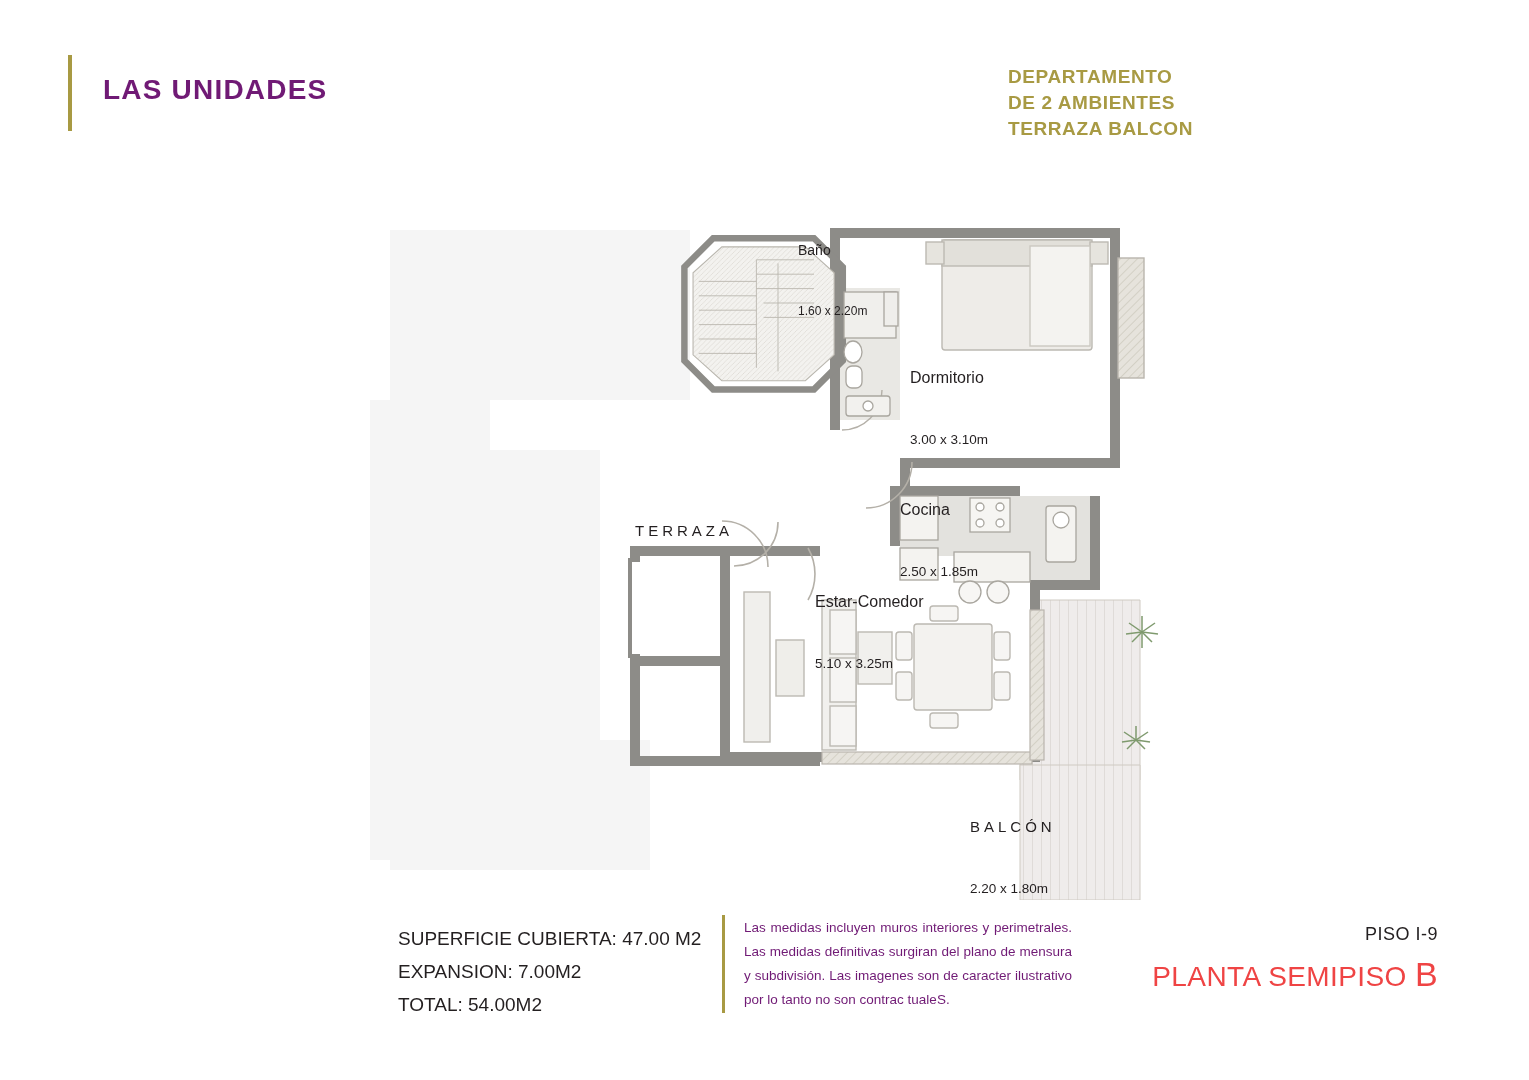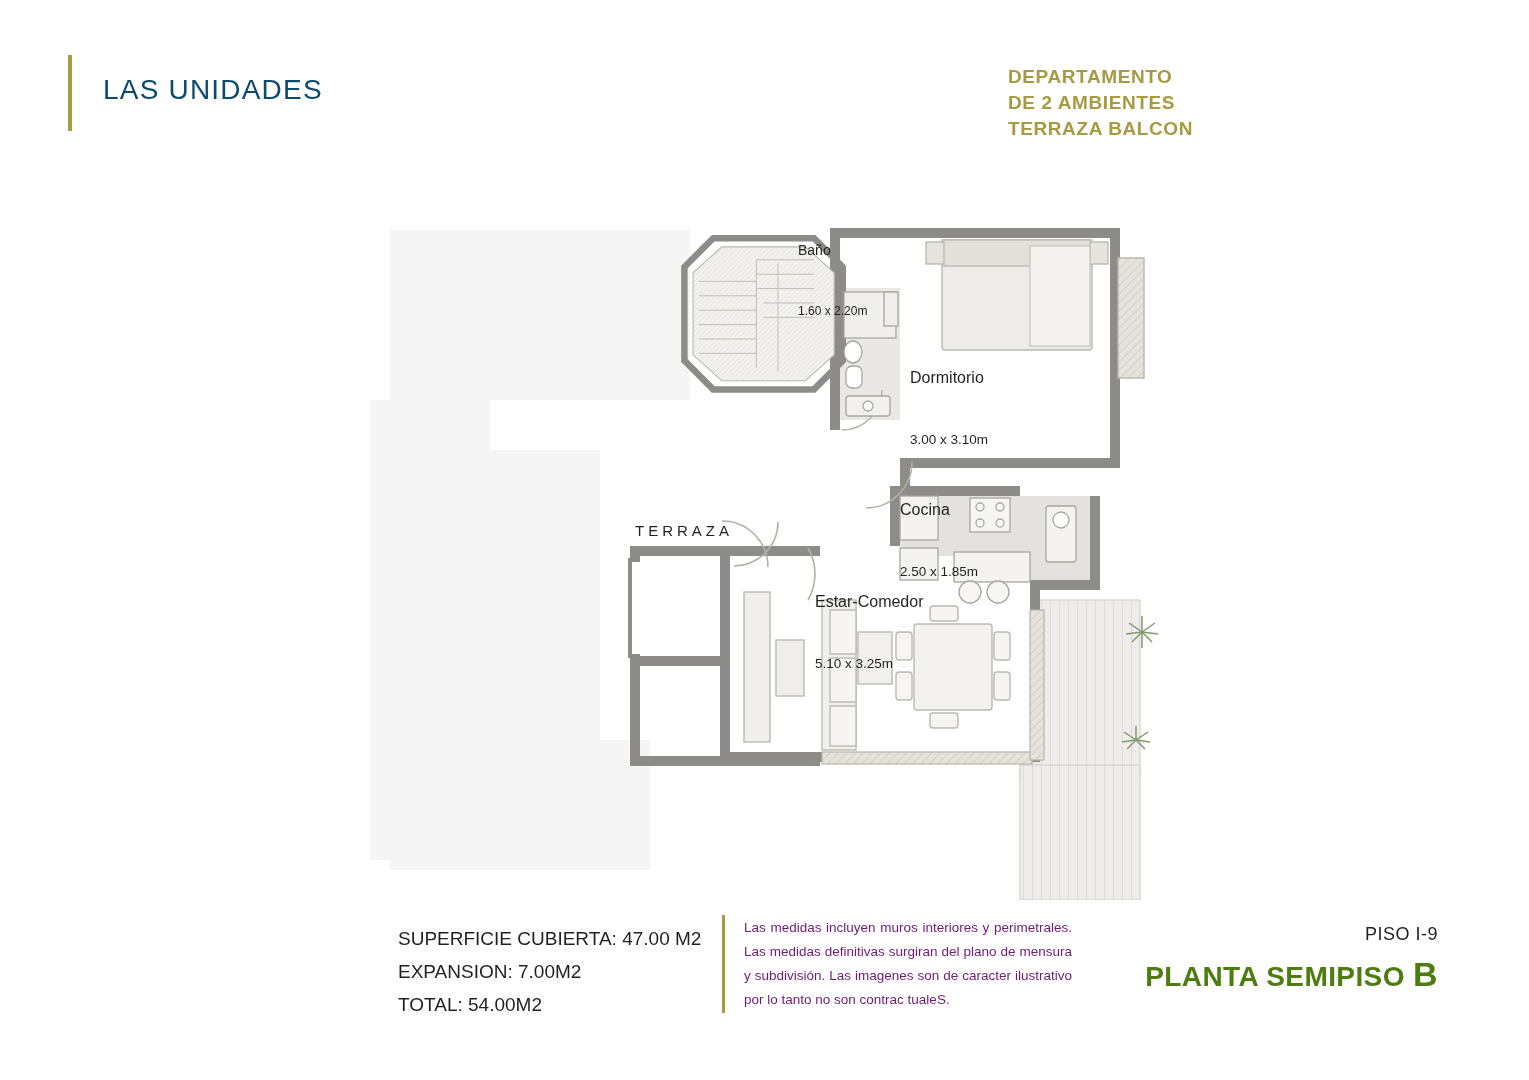--- a/index.html
+++ b/index.html
@@ -23,23 +23,23 @@
     top: 55px;
     width: 4px;
     height: 76px;
     background: #a89a43;
   }
   #page-title {
     position: absolute;
     left: 103px;
     top: 74px;
     font-size: 28px;
-    font-weight: normal;
+    font-weight: bold;
     letter-spacing: 1.2px;
-    color: #0c4a6e;
+    color: #701a75;
   }
   #unit-type {
     position: absolute;
     right: 336px;
     top: 64px;
     text-align: left;
     color: #a89a43;
     font-weight: bold;
     font-size: 19px;
     line-height: 26px;
@@ -79,22 +79,22 @@
     top: 924px;
     font-size: 18px;
     letter-spacing: 0.5px;
     color: #231f20;
   }
   #plan-title {
     position: absolute;
     right: 91px;
     top: 955px;
     font-size: 28px;
-    font-weight: bold;
-    color: #4d7c0f;
+    font-weight: normal;
+    color: #ef4444;
     letter-spacing: 0.4px;
   }
   #plan-title .big {
     font-size: 34px;
   }
 
   
   #plan {
     position: absolute;
     left: 330px;
@@ -325,20 +325,24 @@
   <div class="room-label" style="left:570px; top:300px; width:152px;">
     <span class="nm">Cocina</span>
     <span class="dm">2.50 x 1.85m</span>
   </div>
 
   <div class="room-label" style="left:485px; top:392px; width:220px;">
     <span class="nm">Estar-Comedor</span>
     <span class="dm">5.10 x 3.25m</span>
   </div>
 
+  <div class="room-label spaced" style="left:640px; top:618px; width:230px;">
+    <span class="nm">BALCÓN</span>
+    <span class="dm">2.20 x 1.80m</span>
+  </div>
 
   <div class="room-label spaced" style="left:305px; top:322px; width:190px;">
     <span class="nm">TERRAZA</span>
   </div>
 </div>
 
 <div id="areas">
   <div>SUPERFICIE CUBIERTA: 47.00 M2</div>
   <div>EXPANSION: 7.00M2</div>
   <div>TOTAL: 54.00M2</div>

